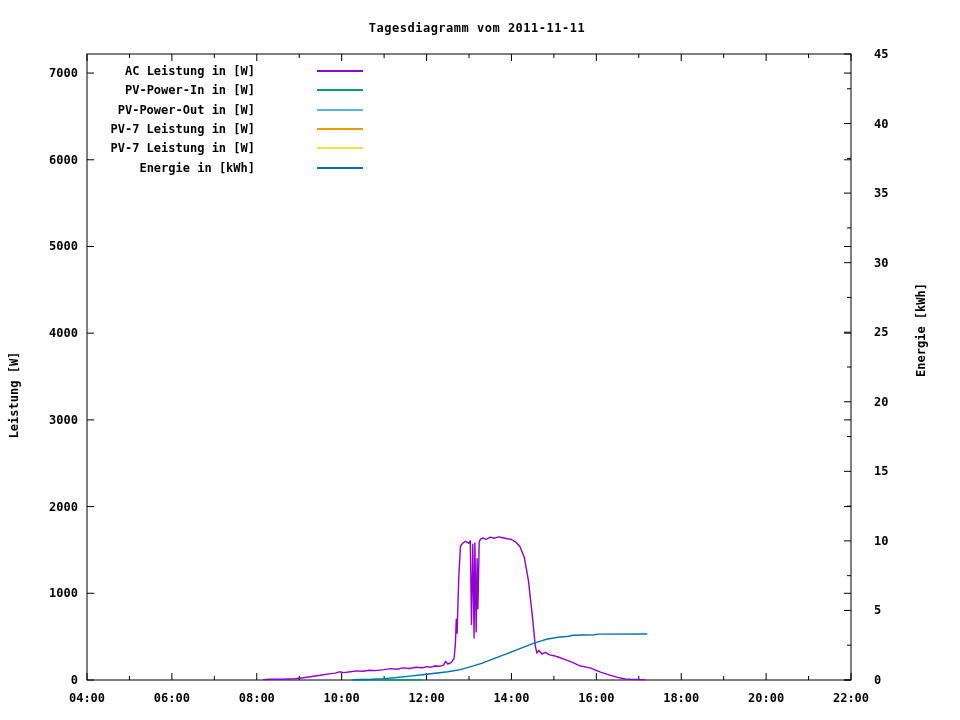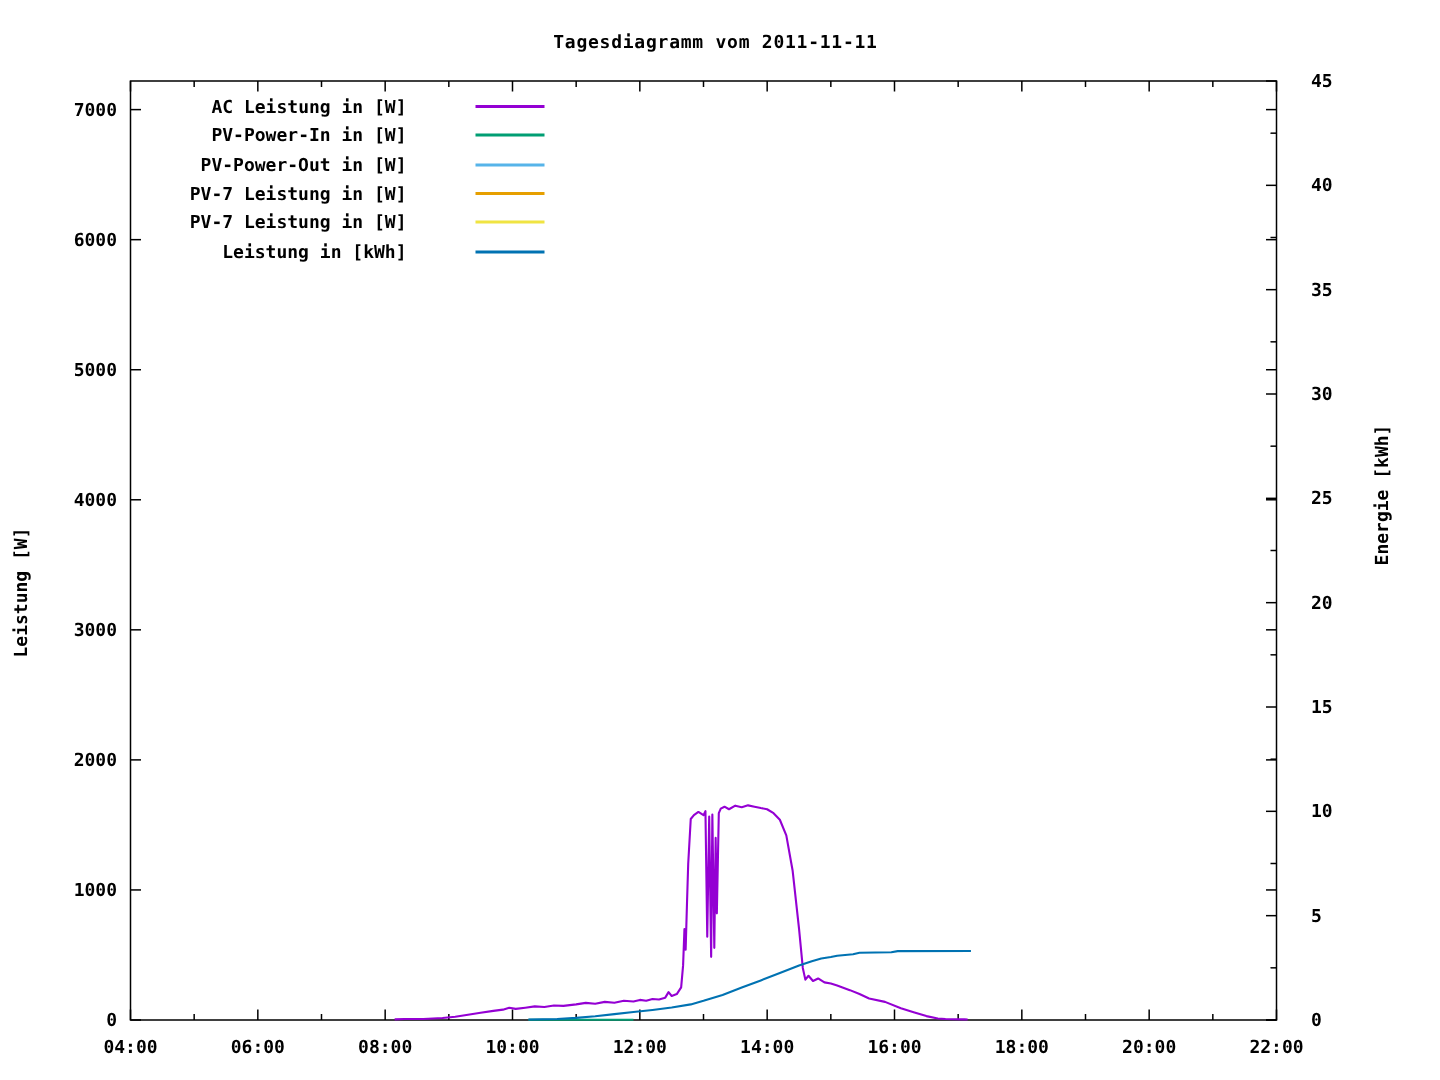--- a/index.html
+++ b/index.html
@@ -18,21 +18,21 @@
     font-size:12px;white-space:nowrap;
   }
   .y2label{
     position:absolute;left:921px;top:330px;transform:translate(-50%,-50%) rotate(-90deg);
     font-size:12px;white-space:nowrap;
   }
   .tick-label{font-family:"DejaVu Sans Mono",monospace;font-weight:bold;font-size:12px;fill:#000;}
   #legend{position:absolute;left:0;top:0;width:960px;height:0;}
   .legend-row{position:absolute;left:0;height:14px;}
   .legend-label{
-    position:absolute;left:16px;top:0;width:255px;text-align:right;
+    position:absolute;left:0;top:0;width:255px;text-align:right;
     font-size:12px;white-space:nowrap;
   }
   .legend-line{position:absolute;left:317px;top:6px;width:46px;height:2px;}
 </style>
 </head>
 <body>
 
 <div class="stage">
   <svg id="plot" width="960" height="720">
       <rect x="87" y="54" width="764" height="626" fill="none" stroke="#000" stroke-width="1"></rect>
@@ -159,17 +159,17 @@
       </div>
       <div class="legend-row" style="top: 121.9px;">
         <span class="legend-label">PV-7 Leistung in [W]</span>
         <span class="legend-line" style="background: rgb(230, 159, 0);"></span>
       </div>
       <div class="legend-row" style="top: 141.2px;">
         <span class="legend-label">PV-7 Leistung in [W]</span>
         <span class="legend-line" style="background: rgb(240, 228, 66);"></span>
       </div>
       <div class="legend-row" style="top: 160.5px;">
-        <span class="legend-label">Leistung in [kWh]</span>
+        <span class="legend-label">Energie in [kWh]</span>
         <span class="legend-line" style="background: rgb(0, 114, 178);"></span>
       </div>
     </div>
 </div>
 
 </body></html>

